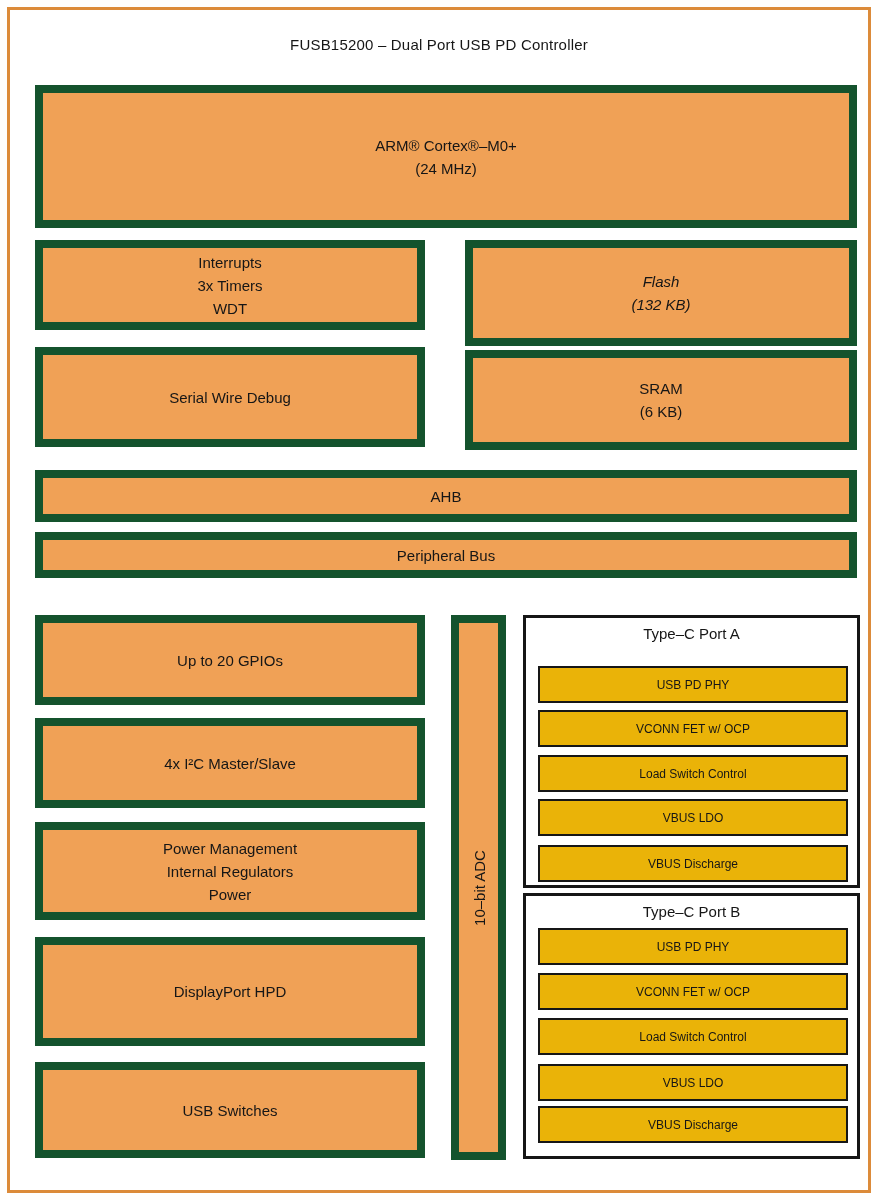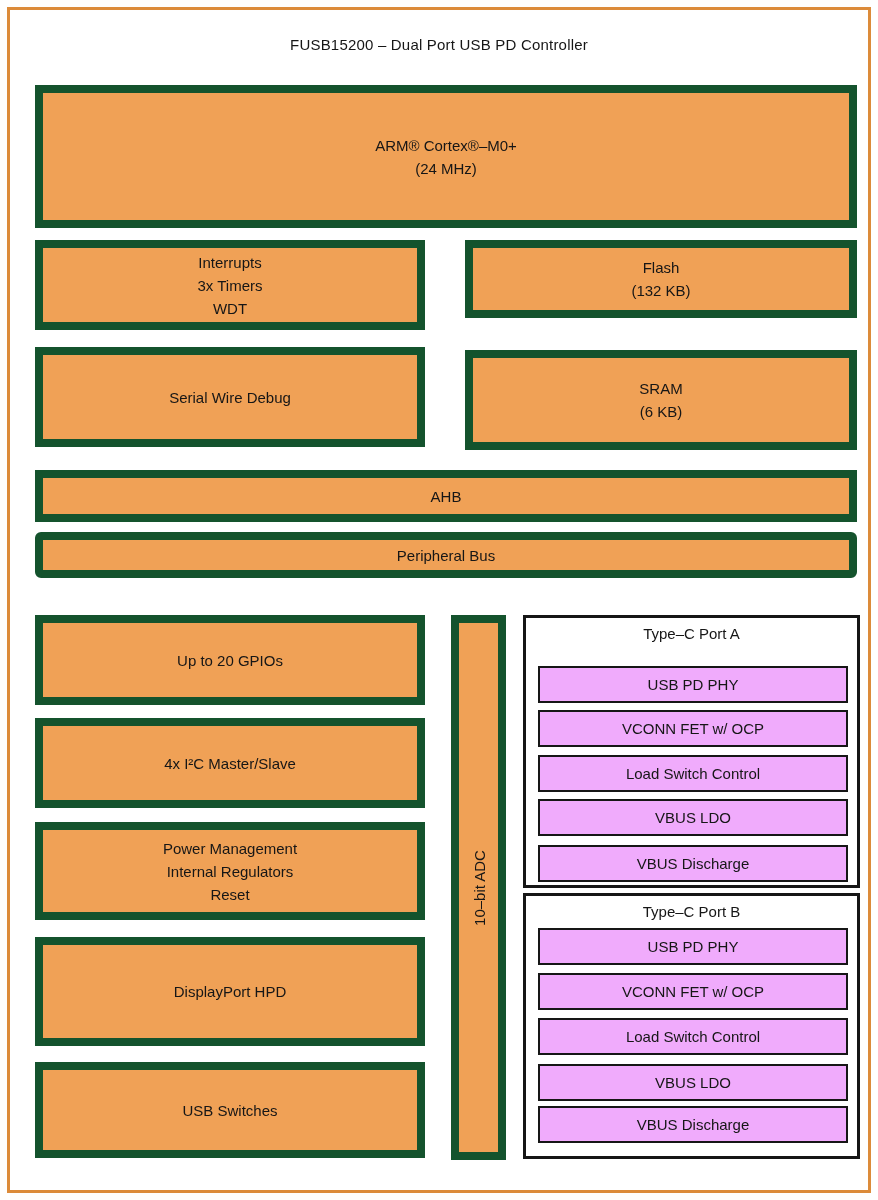--- a/index.html
+++ b/index.html
@@ -23,22 +23,22 @@
   }
   .port{
     position:absolute;background:#ffffff;border:3px solid #161616;
     box-sizing:border-box;
   }
   .port .port-title{
     position:absolute;left:0;top:7px;width:100%;text-align:center;font-size:15px;
   }
   .sub{
     position:absolute;left:12px;width:310px;height:37px;
-    background:#f0abfc;border:2px solid #161616;box-sizing:border-box;
-    display:flex;align-items:center;justify-content:center;font-size:15px;
+    background:#eab308;border:2px solid #161616;box-sizing:border-box;
+    display:flex;align-items:center;justify-content:center;font-size:12px;
   }
   .vlabel{
     position:absolute;left:50%;top:50%;
     transform:translate(-50%,-50%) rotate(-90deg);
     white-space:nowrap;font-size:15px;
   }
 </style>
 </head>
 <body>
 
@@ -51,54 +51,54 @@
     <span>ARM® Cortex®–M0+</span>
     <span>(24 MHz)</span>
   </div>
 
   <div class="blk" style="left:35px;top:240px;width:390px;height:90px;">
     <span>Interrupts</span>
     <span>3x Timers</span>
     <span>WDT</span>
   </div>
 
-  <div class="blk" style="left:465px;top:240px;width:392px;height:78px;">
+  <div class="blk" style="left:465px;top:240px;width:392px;height:106px;font-style:italic;">
     <span>Flash</span>
     <span>(132 KB)</span>
   </div>
 
   <div class="blk" style="left:35px;top:347px;width:390px;height:100px;">
     <span>Serial Wire Debug</span>
   </div>
 
   <div class="blk" style="left:465px;top:350px;width:392px;height:100px;">
     <span>SRAM</span>
     <span>(6 KB)</span>
   </div>
 
   <div class="blk" style="left:35px;top:470px;width:822px;height:52px;text-align:center;">
     <span>AHB</span>
   </div>
 
-  <div class="blk" style="left:35px;top:532px;width:822px;height:46px;border-radius:6px;">
+  <div class="blk" style="left:35px;top:532px;width:822px;height:46px;">
     <span>Peripheral Bus</span>
   </div>
 
   <div class="blk" style="left:35px;top:615px;width:390px;height:90px;">
     <span>Up to 20 GPIOs</span>
   </div>
 
   <div class="blk" style="left:35px;top:718px;width:390px;height:90px;">
     <span>4x I²C Master/Slave</span>
   </div>
 
   <div class="blk" style="left:35px;top:822px;width:390px;height:98px;align-items:center;">
     <span>Power Management</span>
     <span>Internal Regulators</span>
-    <span>Reset</span>
+    <span>Power</span>
   </div>
 
   <div class="blk" style="left:35px;top:937px;width:390px;height:109px;">
     <span>DisplayPort HPD</span>
   </div>
 
   <div class="blk" style="left:35px;top:1062px;width:390px;height:96px;">
     <span>USB Switches</span>
   </div>
 

